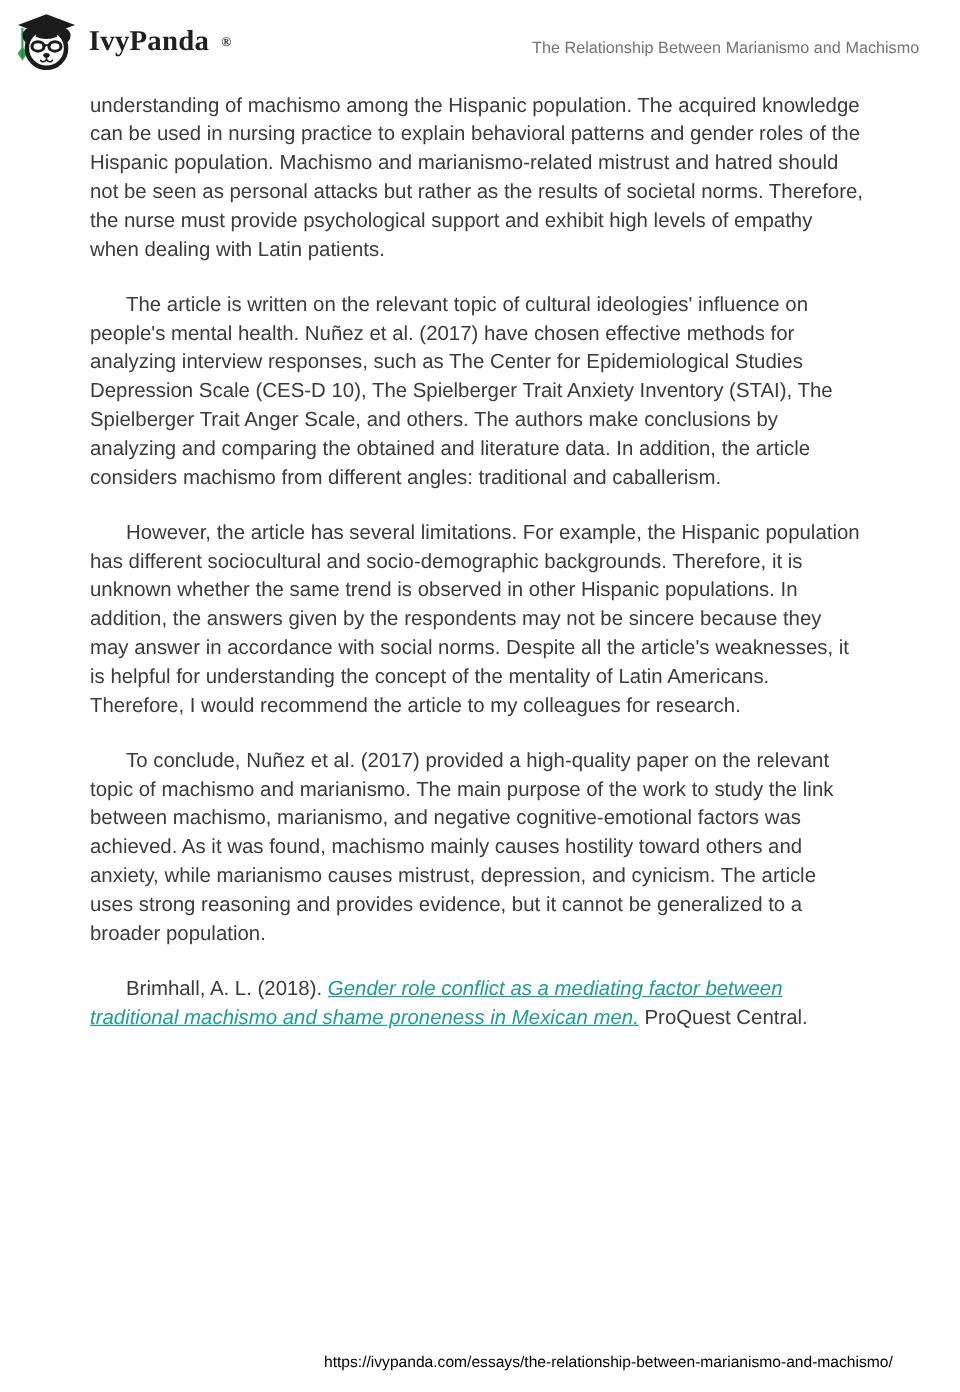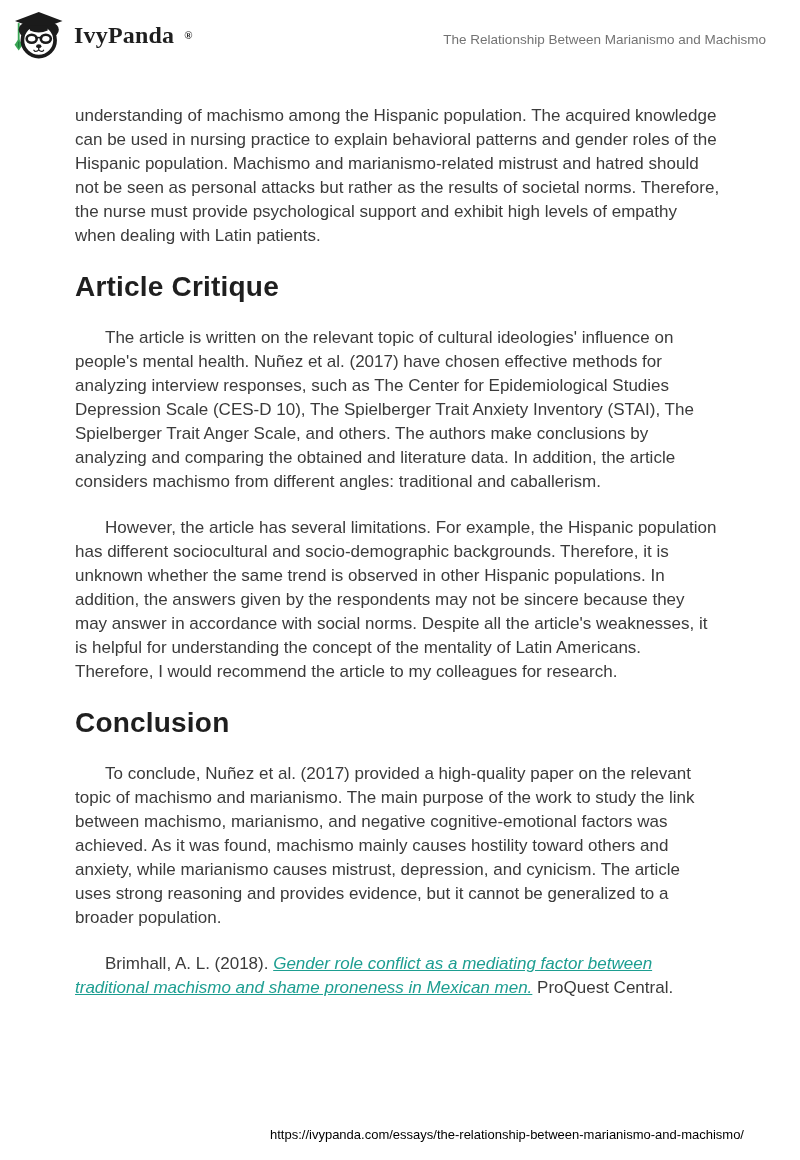--- a/index.html
+++ b/index.html
@@ -50,21 +50,21 @@
   .content {
     padding: 14px 80px 0 75px;
   }
   .content p {
     font-size: 17px;
     line-height: 24px;
     color: #3b3b3b;
     margin-bottom: 22px;
     text-indent: 30px;
   }
-  .content p.no-indent { text-indent: 0; margin-top: 28px; }
+  .content p.no-indent { text-indent: 0; }
   .content h2 {
     font-size: 28px;
     line-height: 34px;
     font-weight: bold;
     color: #1f1f1f;
     margin: 2px 0 22px 0;
     letter-spacing: 0.2px;
   }
   .ref-link {
     color: #1d9e91;
@@ -113,27 +113,25 @@
       </svg>
       <span class="brand-name">IvyPanda</span>
         <span class="brand-reg">®</span>
     </div>
     <div class="doc-title">The Relationship Between Marianismo and Machismo</div>
   </div>
 
   <div class="content">
     <p class="no-indent">understanding of machismo among the Hispanic population. The acquired knowledge can be used in nursing practice to explain behavioral patterns and gender roles of the Hispanic population. Machismo and marianismo-related mistrust and hatred should not be seen as personal attacks but rather as the results of societal norms. Therefore, the nurse must provide psychological support and exhibit high levels of empathy when dealing with Latin patients.</p>
 
-    <h2>Article Critique</h2>
 
     <p>The article is written on the relevant topic of cultural ideologies' influence on people's mental health. Nuñez et al. (2017) have chosen effective methods for analyzing interview responses, such as The Center for Epidemiological Studies Depression Scale (CES-D 10), The Spielberger Trait Anxiety Inventory (STAI), The Spielberger Trait Anger Scale, and others. The authors make conclusions by analyzing and comparing the obtained and literature data. In addition, the article considers machismo from different angles: traditional and caballerism.</p>
 
     <p>However, the article has several limitations. For example, the Hispanic population has different sociocultural and socio-demographic backgrounds. Therefore, it is unknown whether the same trend is observed in other Hispanic populations. In addition, the answers given by the respondents may not be sincere because they may answer in accordance with social norms. Despite all the article's weaknesses, it is helpful for understanding the concept of the mentality of Latin Americans. Therefore, I would recommend the article to my colleagues for research.</p>
 
-    <h2>Conclusion</h2>
 
     <p>To conclude, Nuñez et al. (2017) provided a high-quality paper on the relevant topic of machismo and marianismo. The main purpose of the work to study the link between machismo, marianismo, and negative cognitive-emotional factors was achieved. As it was found, machismo mainly causes hostility toward others and anxiety, while marianismo causes mistrust, depression, and cynicism. The article uses strong reasoning and provides evidence, but it cannot be generalized to a broader population.</p>
 
 
     <p><span>Brimhall, A. L. (2018). </span><a class="ref-link">Gender role conflict as a mediating factor between traditional machismo and shame proneness in Mexican men.</a><span> ProQuest Central.</span></p>
   </div>
 
   <div class="footer">https://ivypanda.com/essays/the-relationship-between-marianismo-and-machismo/</div>
 
 </div>

